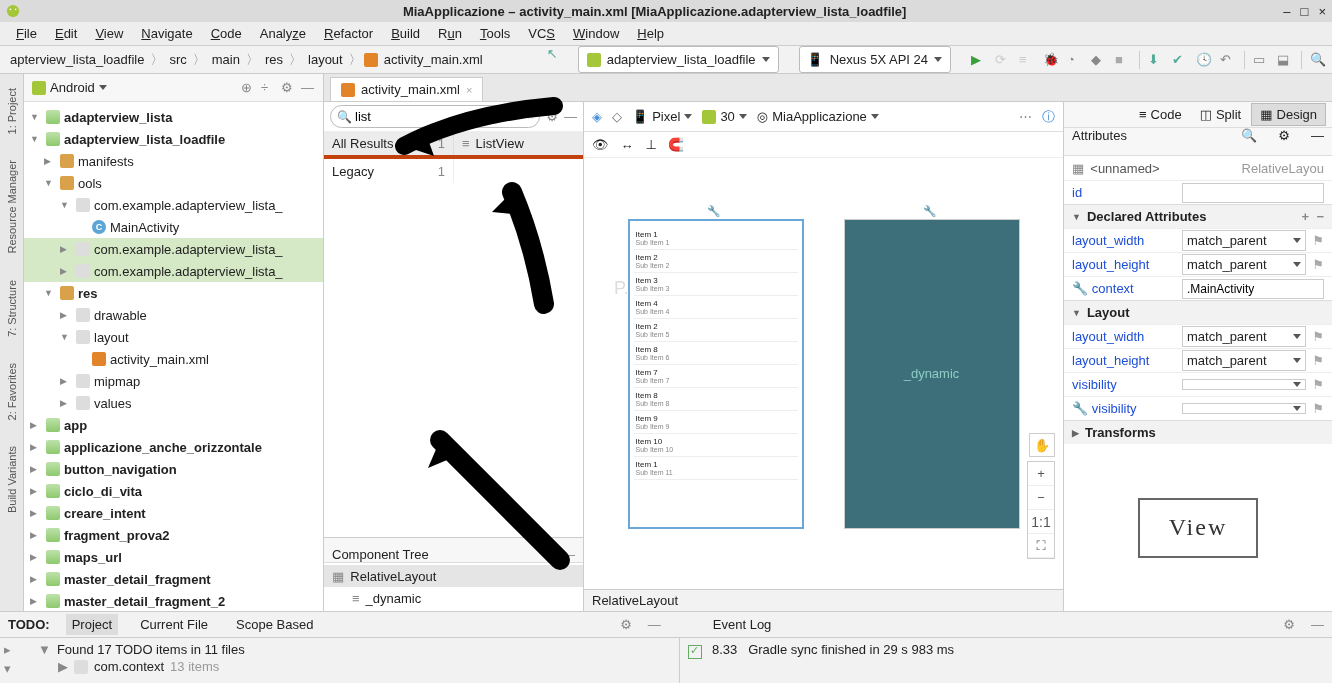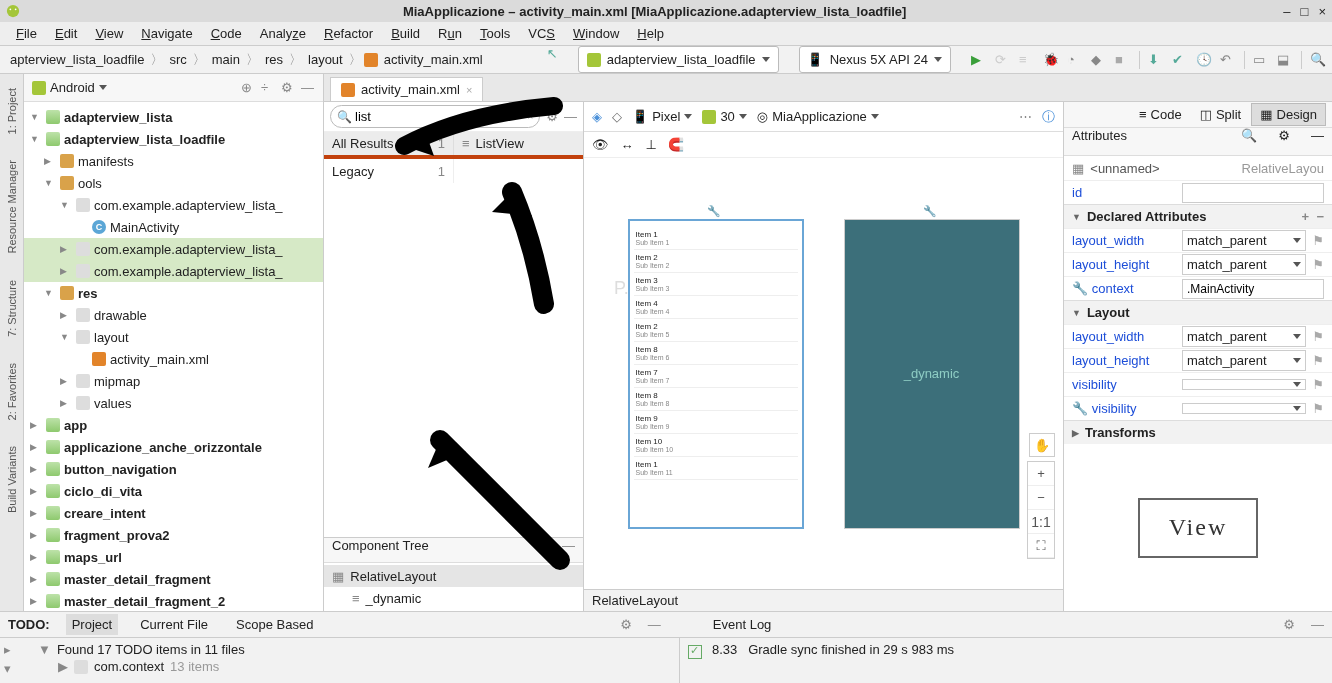--- a/index.html
+++ b/index.html
@@ -67,21 +67,21 @@
 .palette-search { flex: 1; border: 1px solid #bbb; border-radius: 12px; padding: 3px 24px 3px 24px; position: relative; }
 .palette-search .mag { position: absolute; left: 6px; top: 4px; color: #888; font-size: 12px; }
 .palette-search .clear { position: absolute; right: 6px; top: 4px; color: #aaa; font-size: 11px; }
 .palette-header-row { display: flex; border-bottom: 4px solid #c2410c; }
 .palette-header { flex: 1; padding: 4px 8px; background: #ececec; display: flex; justify-content: space-between; }
 .palette-header.right { border-left: 1px solid #ddd; }
 .palette-row { display: flex; height: 24px; }
 .palette-cell { flex: 1; padding: 3px 8px; display: flex; align-items: center; gap: 6px; }
 .palette-cell.right { border-left: 1px solid #eee; }
 
-.component-tree-header { height: 26px; display: flex; align-items: flex-start; padding: 0 8px; border-top: 1px solid #ccc; border-bottom: 1px solid #ddd; background: #f7f7f7; gap: 6px; margin-top: auto; }
+.component-tree-header { height: 26px; display: flex; align-items: flex-end; padding: 0 8px; border-top: 1px solid #ccc; border-bottom: 1px solid #ddd; background: #f7f7f7; gap: 6px; margin-top: auto; }
 .component-tree-body { padding: 2px 0; background: #fff; }
 .ct-node { display: flex; align-items: center; height: 22px; padding-left: 8px; gap: 6px; background: #e5e5e5; }
 .ct-node.child { background: #fff; padding-left: 28px; }
 
 
 .canvas-col { flex: 1; display: flex; flex-direction: column; background: #fff; border-right: 1px solid #ccc; position: relative; }
 .canvas-toolbar { height: 30px; border-bottom: 1px solid #ddd; display: flex; align-items: center; padding: 0 8px; gap: 10px; }
 .canvas-toolbar .cico { color: #666; }
 .canvas-toolbar .ccombo { display: flex; align-items: center; gap: 4px; }
 .canvas-toolbar2 { height: 26px; border-bottom: 1px solid #eee; display: flex; align-items: center; padding: 0 8px; gap: 12px; }

